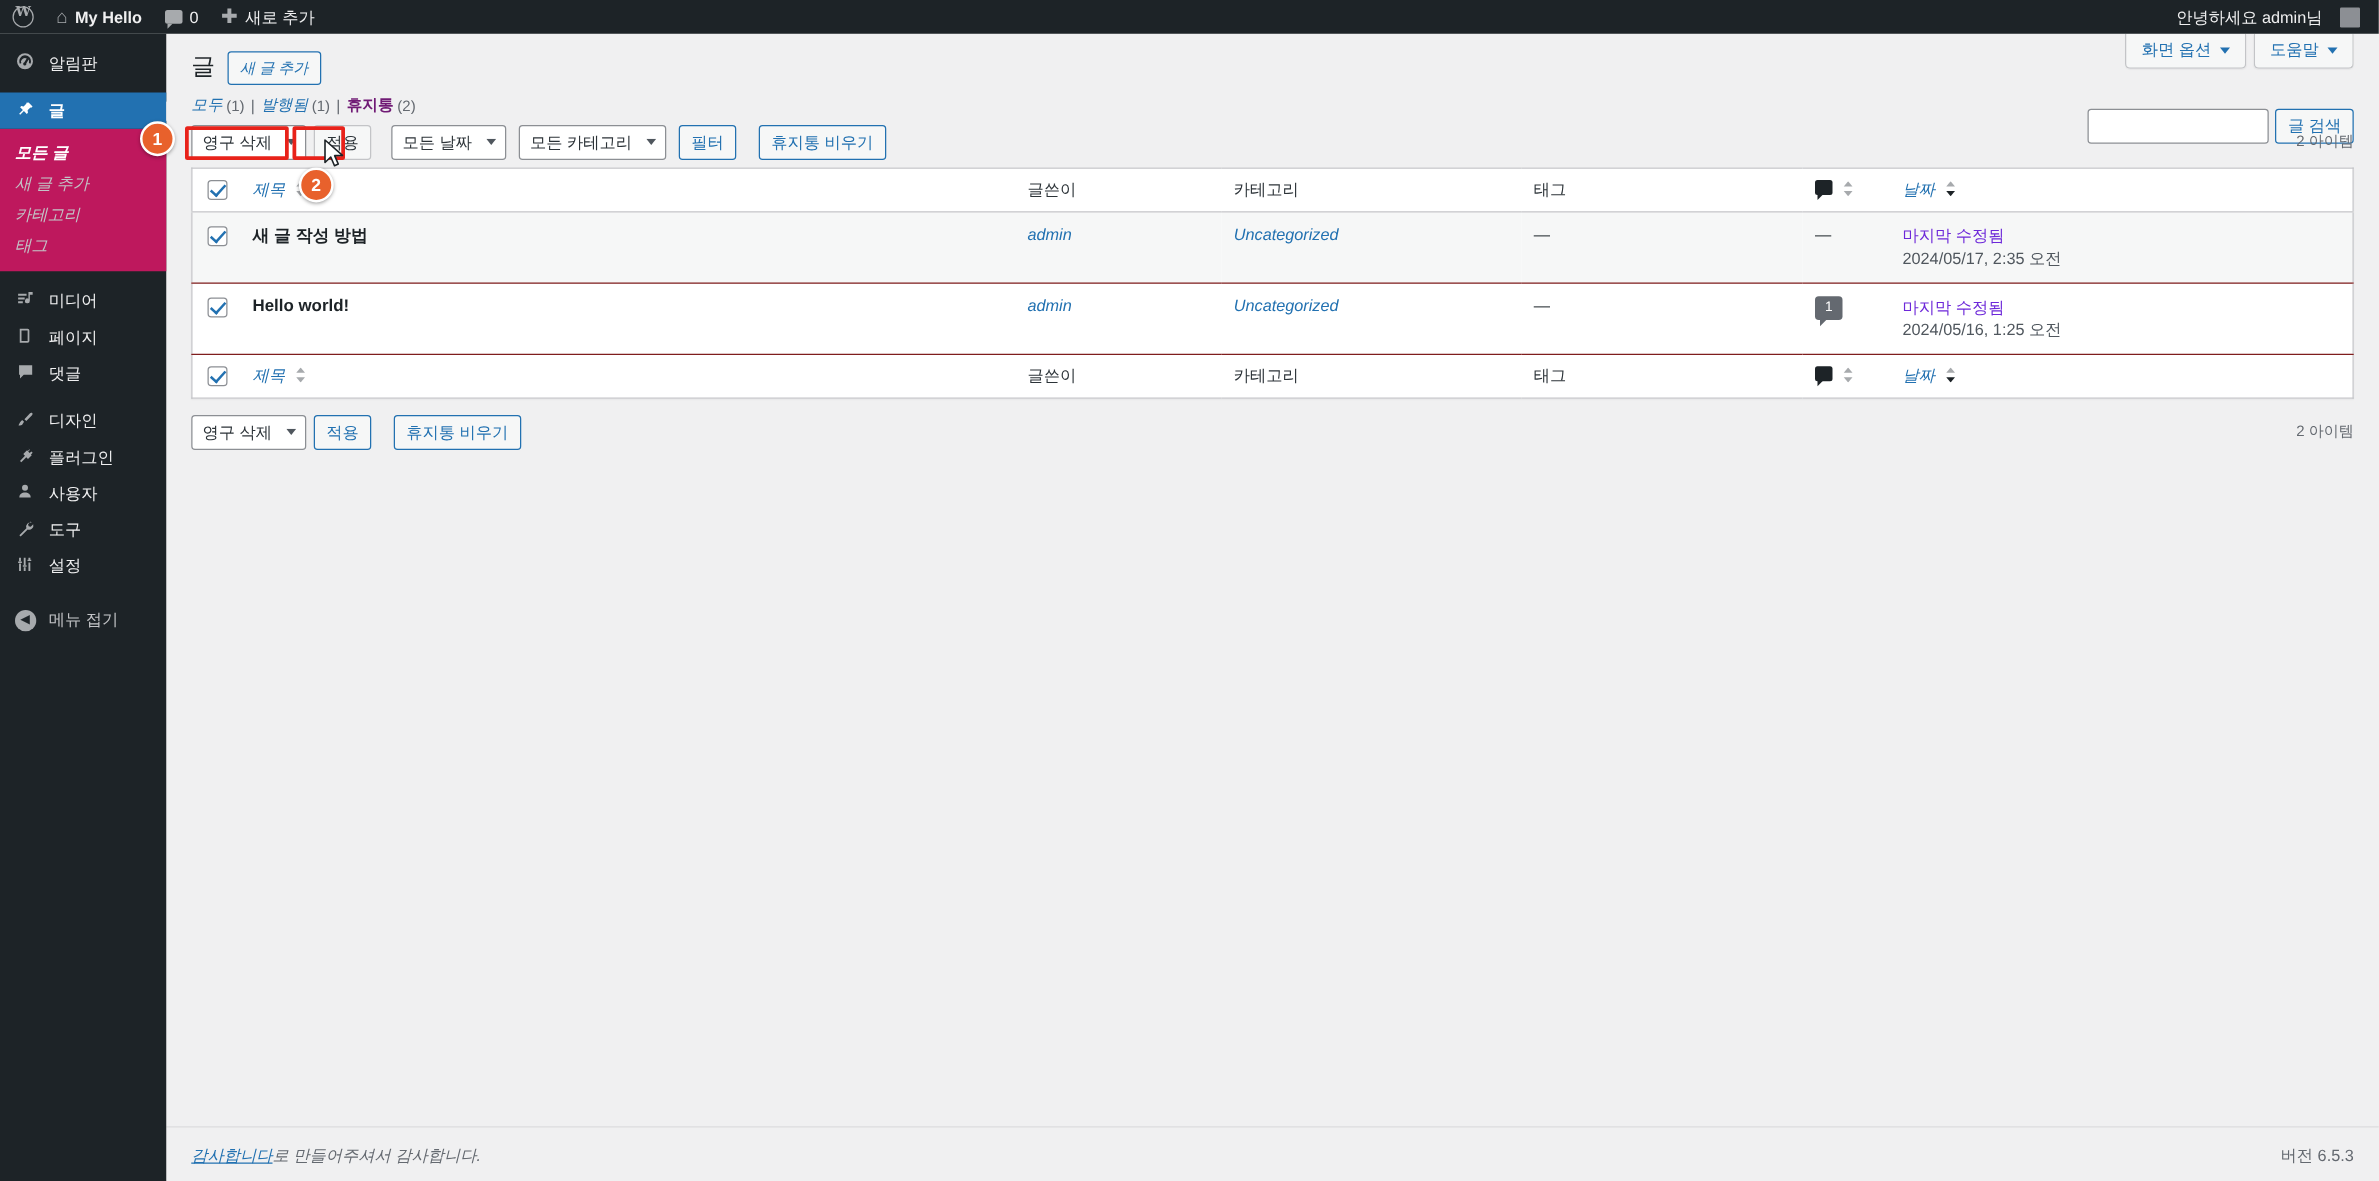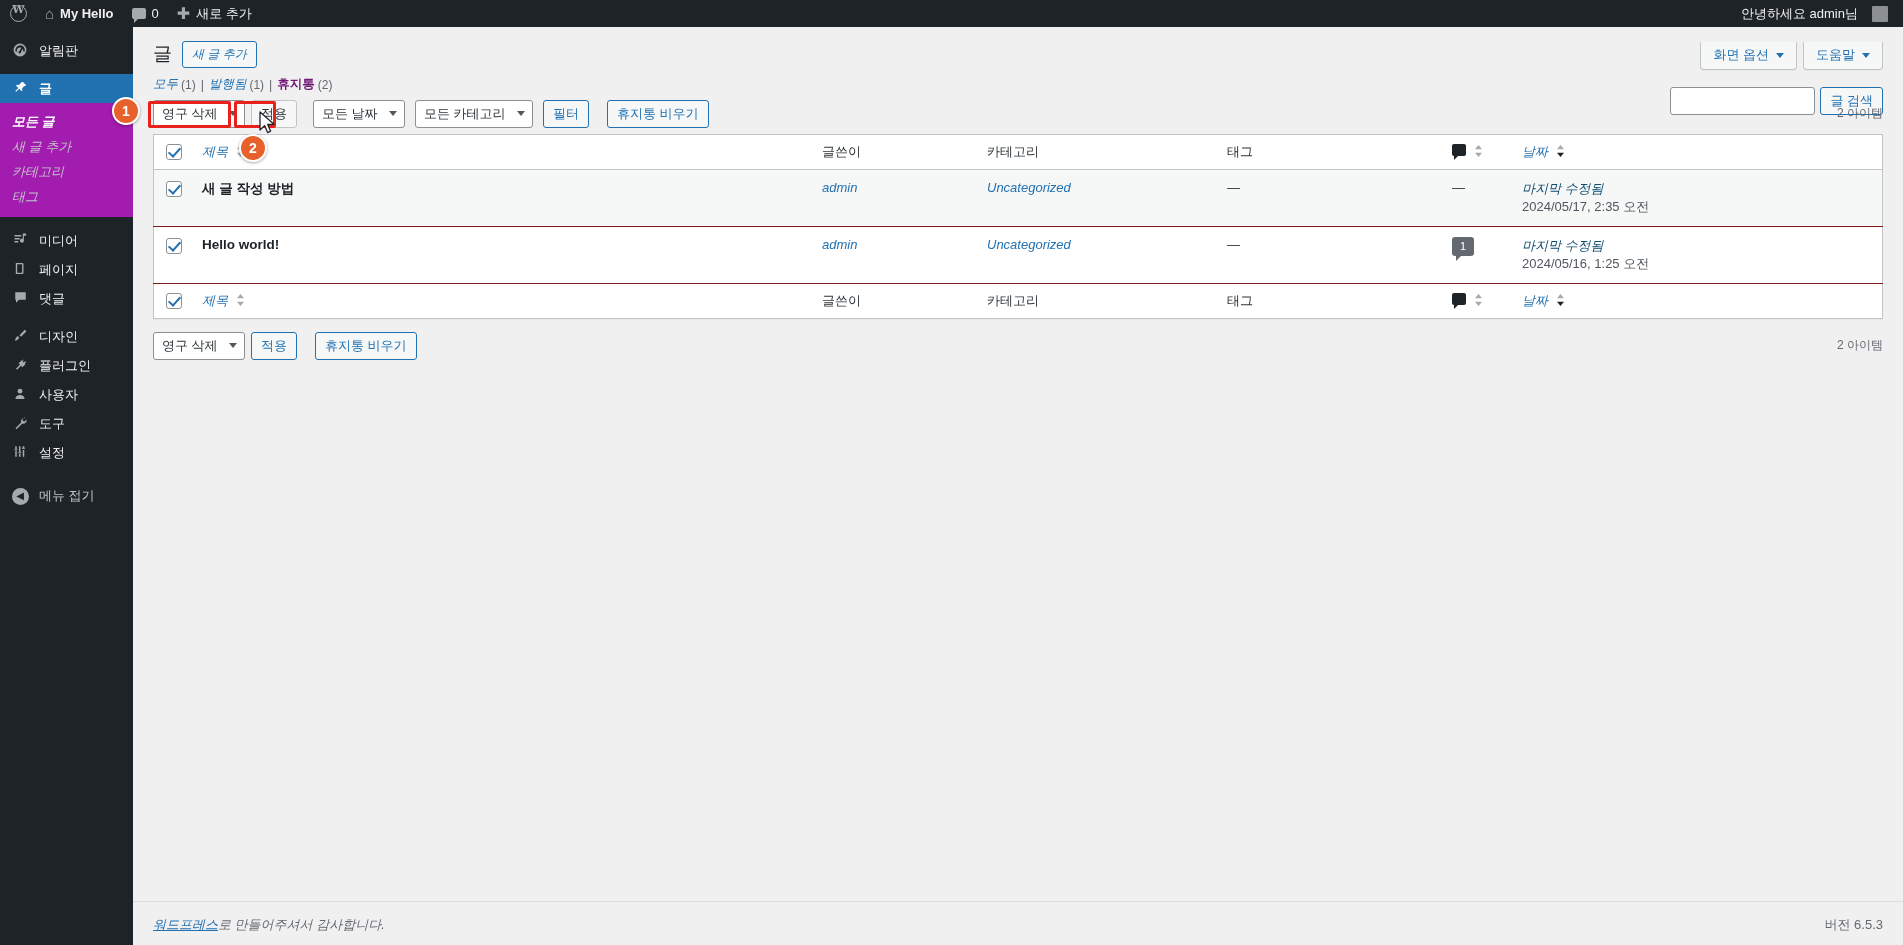--- a/index.html
+++ b/index.html
@@ -85,21 +85,21 @@
     border-top: 8px solid transparent;
     border-bottom: 8px solid transparent;
     border-left: 8px solid #f0f0f1;
   }
   .mi-icon {
     width: 20px; text-align: center; font-size: 15px;
     color: #a7aaad; line-height: 1;
     display: inline-block;
   }
   .menu-item.current .mi-icon { color: #fff; }
-  .submenu { background: #a21caf; padding: 6px 0 8px 0; }
+  .submenu { background: #be185d; padding: 6px 0 8px 0; }
   .submenu a {
     display: block; padding: 4px 0 4px 12px;
     color: #c3c4c7; font-size: 13px; line-height: 17px;
   }
   .submenu a.current { color: #fff; font-weight: 600; }
   .collapse-item { margin-top: 14px; color: #c3c4c7; }
   .collapse-icon {
     width: 17px; height: 17px; border-radius: 50%;
     background: #a7aaad; color: #1d2327; font-size: 10px;
     display: inline-flex; align-items: center; justify-content: center;
@@ -195,21 +195,21 @@
   table.wp-list-table tbody td {
     padding: 10px 10px; font-size: 13px; color: #2c3338;
     vertical-align: top; border-bottom: 1px solid #7f1d1d;
   }
   tbody tr.alt { background: #f6f7f7; }
   tbody tr td.title-cell { font-weight: 600; color: #1d2327; font-size: 13.5px; }
   .row-tall td { padding-bottom: 32px; }
   .sortable-link { color: #2271b1; }
   .sort-arrows { display: inline-block; margin-left: 4px; vertical-align: middle; }
   .dash { color: #50575e; }
-  .date-label { color: #0c4a6e; font-style: italic; }
+  .date-label { color: #6d28d9; }
   .date-val { color: #50575e; }
 
   input[type=checkbox].wp-cb {
     appearance: none; -webkit-appearance: none;
     width: 16px; height: 16px; margin: 0;
     border: 1px solid #8c8f94; border-radius: 3px;
     background: #fff; position: relative; vertical-align: middle;
     cursor: pointer;
   }
   input[type=checkbox].wp-cb:checked::after {
@@ -251,21 +251,21 @@
   }
   .search-box input[type=search] {
     width: 145px; height: 28px;
     border: 1px solid #8c8f94; border-radius: 3px;
     background: #fff; font-size: 13px; padding: 0 8px;
     font-family: inherit; color: #2c3338;
   }
 
   
   .screen-meta-links {
-    position: absolute; right: 20px; top: 15px;
+    position: absolute; right: 20px; top: 0px;
     display: flex; gap: 6px;
   }
   .screen-meta-toggle {
     background: #f6f7f7; border: 1px solid #c3c4c7; border-top: none;
     border-radius: 0 0 4px 4px;
     color: #2271b1; font-size: 13px;
     padding: 4px 12px 5px 12px;
     display: inline-flex; align-items: center; gap: 7px;
     box-shadow: 0 1px 1px rgba(0,0,0,.04);
   }
@@ -661,21 +661,21 @@
       <button class="btn" style="margin-left:12px">휴지통 비우기</button>
       <span class="displaying-num">2 아이템</span>
     </div>
 
   </div>
 </div>
 
 <div id="wpfooter">
   <div class="inner">
     <div class="left">
-      <a href="#">워드프레스</a><span>로 만들어주셔서 감사합니다.</span>
+      <a href="#">감사합니다</a><span>로 만들어주셔서 감사합니다.</span>
     </div>
     <div class="right">버전 6.5.3</div>
   </div>
 </div>
 
 <div class="hl-box" style="left:148px; top:101px; width:83px; height:27px;"></div>
 <div class="hl-box" style="left:234px; top:101px; width:42px; height:27px;"></div>
 <div class="step-badge" style="left:112px; top:97px;">1</div>
 <div class="step-badge" style="left:239px; top:134px;">2</div>
 

